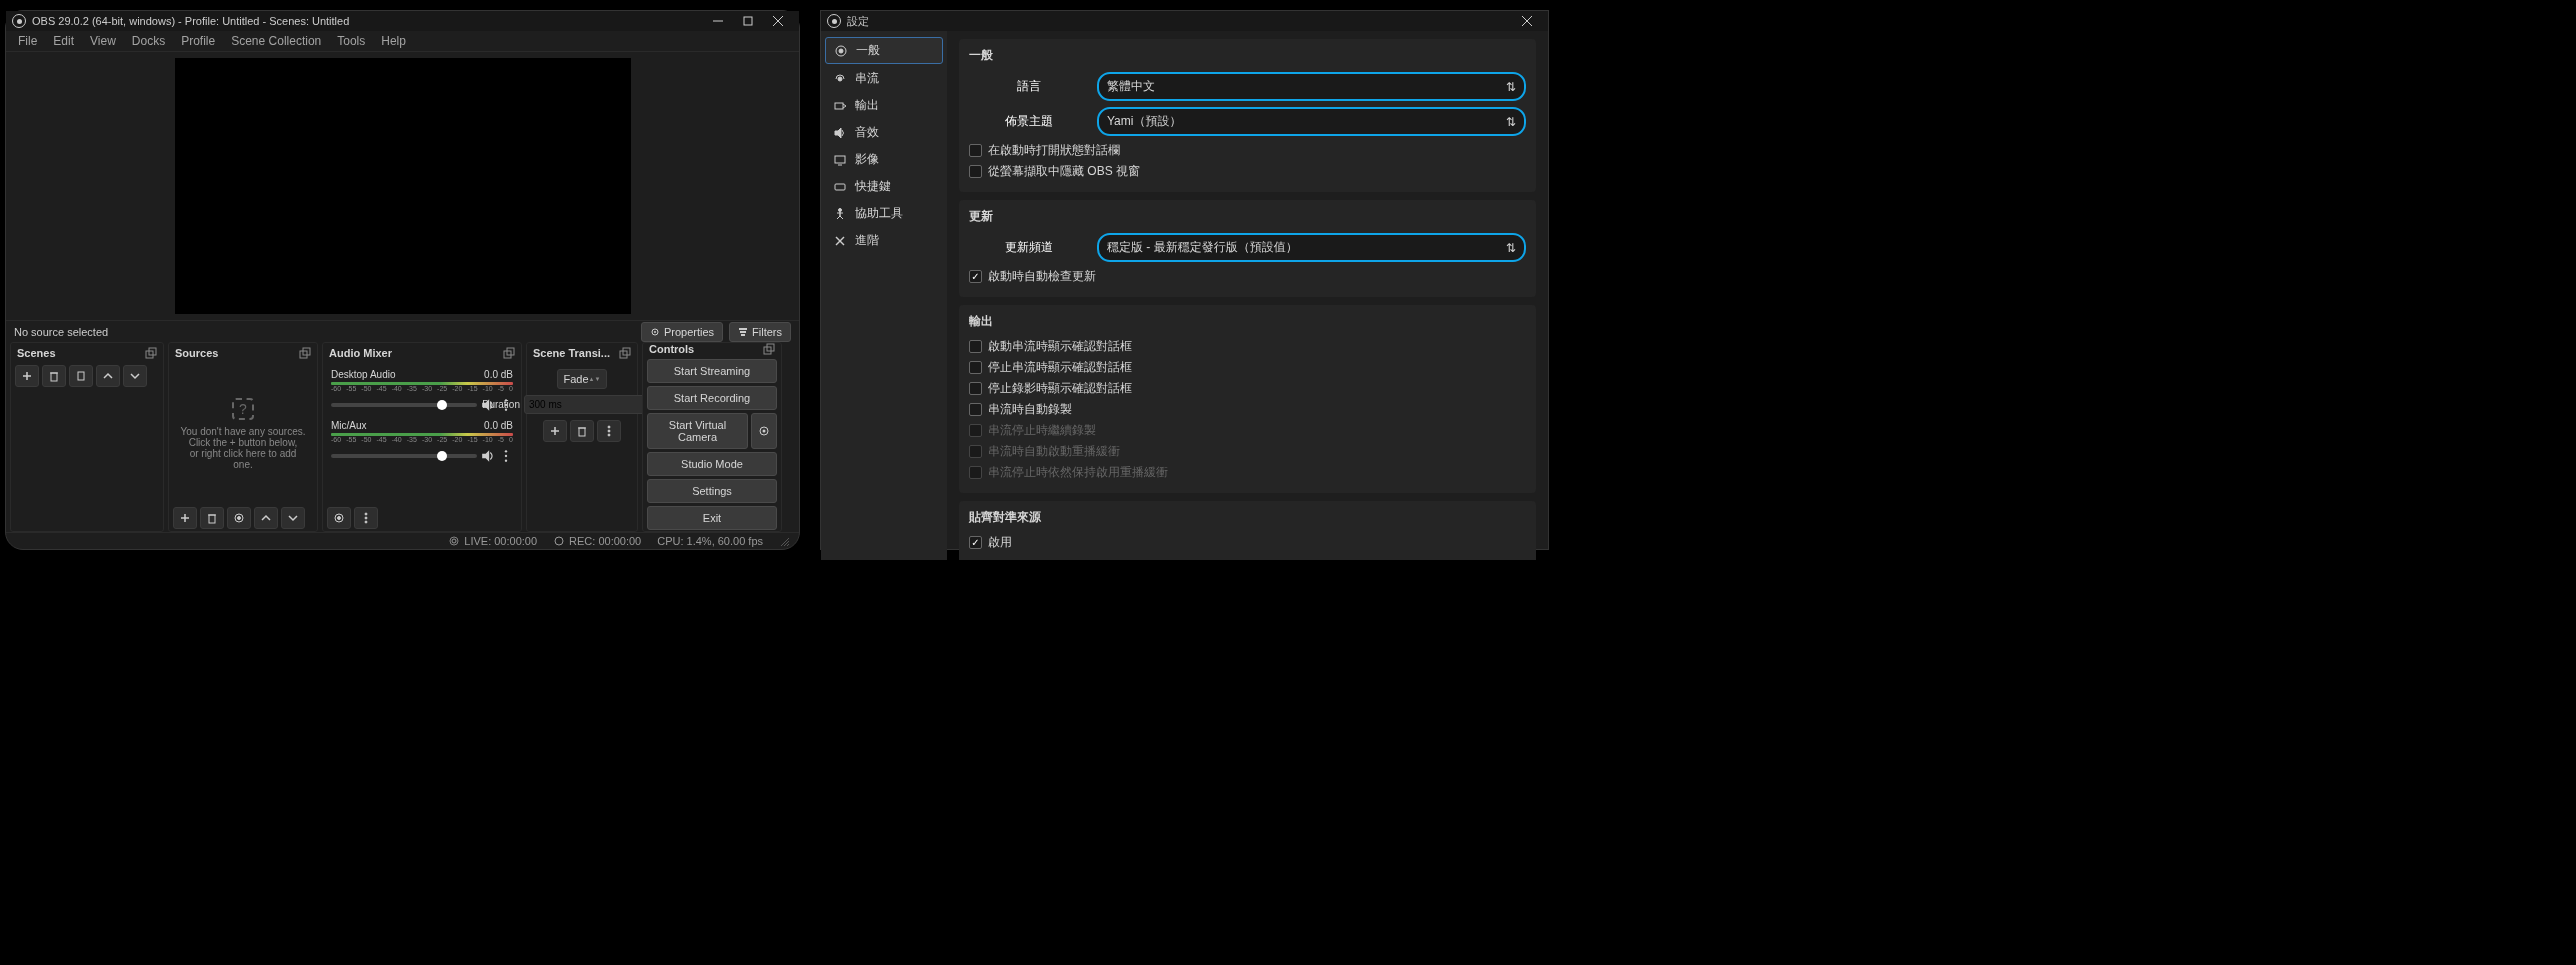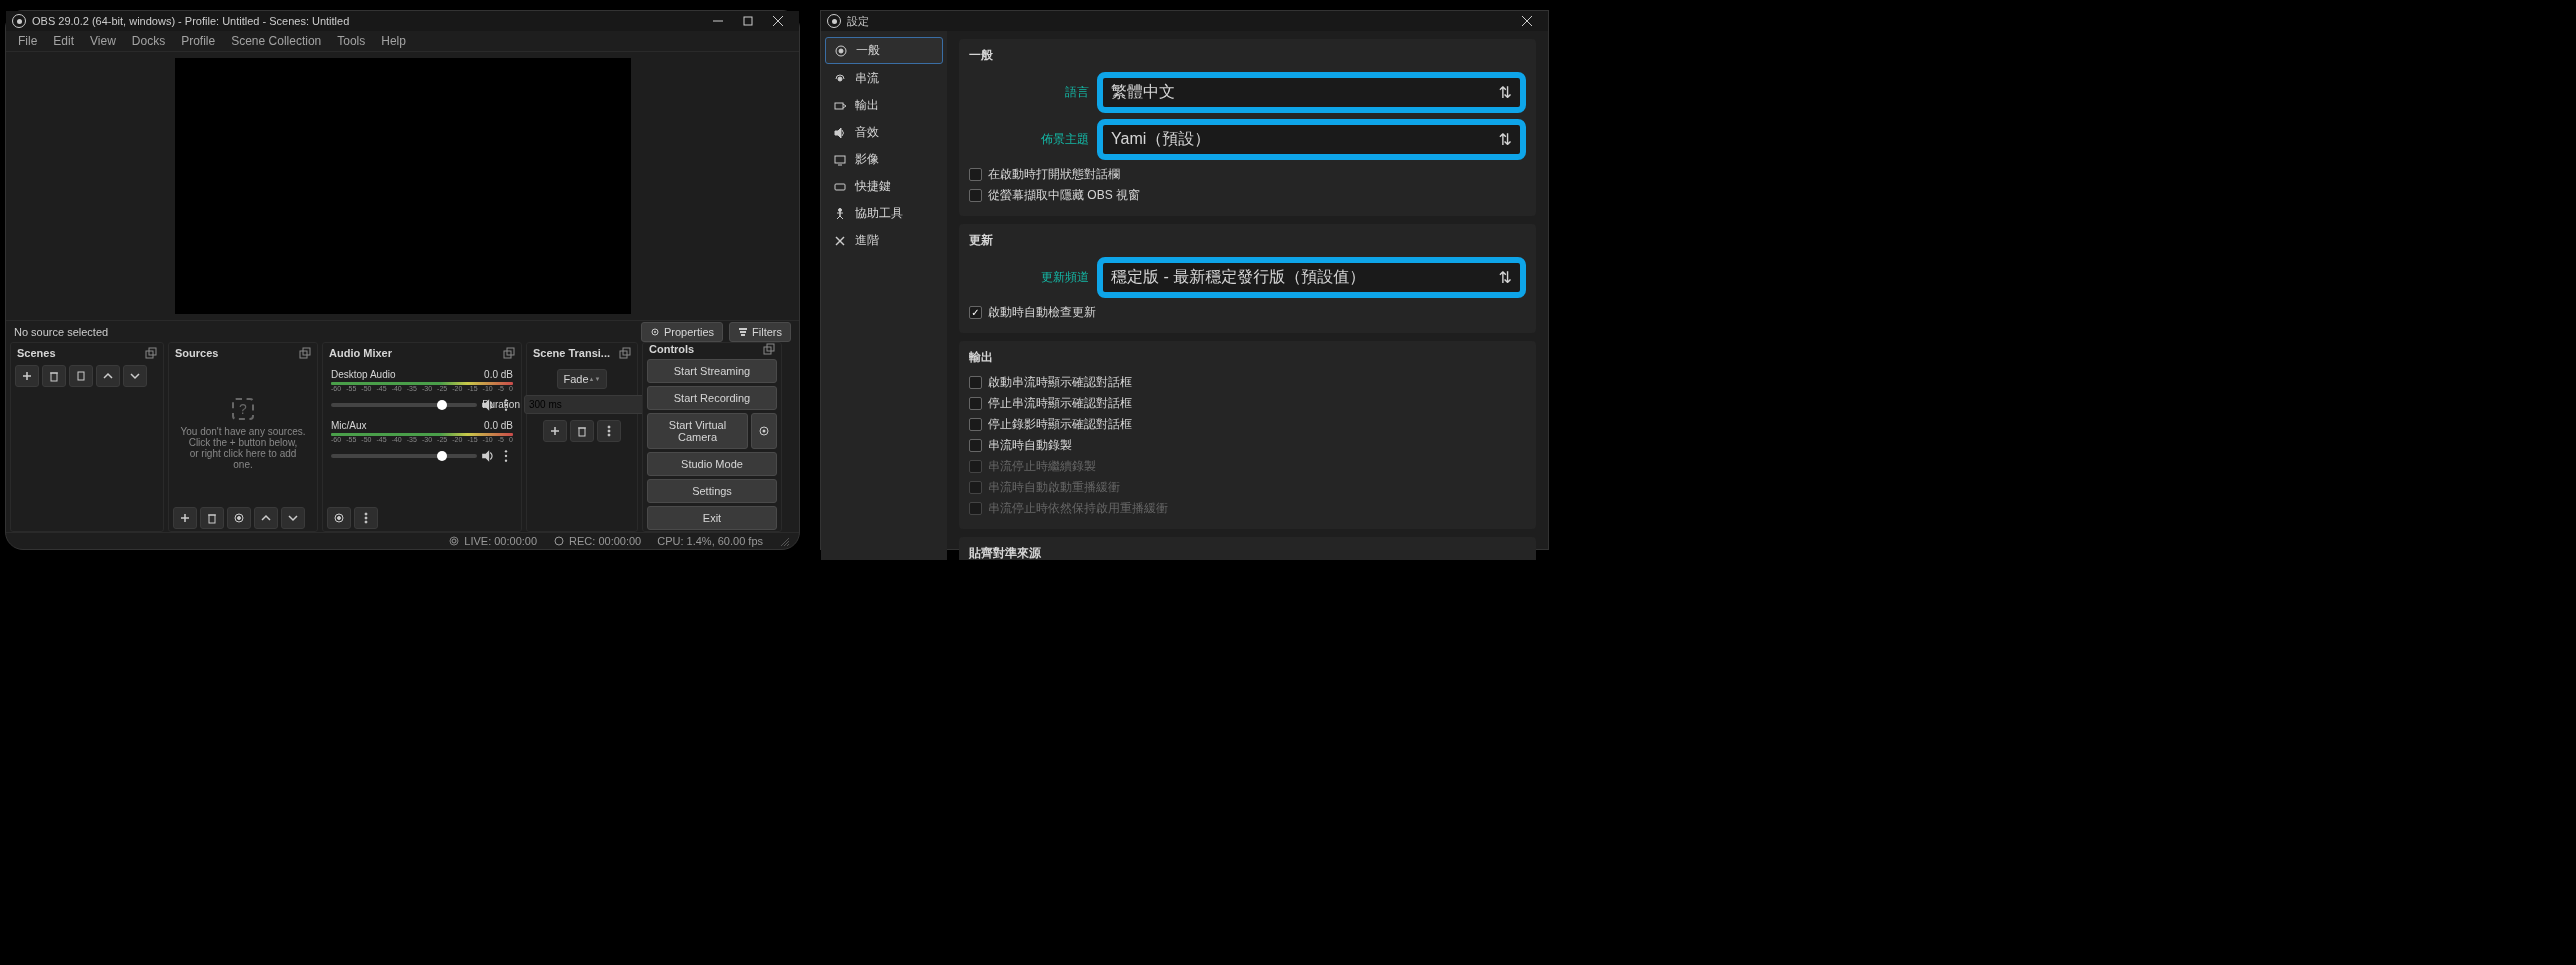--- a/index.html
+++ b/index.html
@@ -81,22 +81,22 @@
 .settings-sidebar { width: 126px; background: #252525; padding: 6px 4px; display: flex; flex-direction: column; gap: 2px; }
 .side-item { display: flex; align-items: center; gap: 8px; padding: 4px 8px; border-radius: 3px; font-size: 12px; }
 .side-item.active { background: #2e2e2e; border: 1px solid #3a6ea5; }
 .side-item .sicon { width: 14px; height: 14px; display: flex; align-items: center; justify-content: center; }
 .side-item .sicon svg { width: 14px; height: 14px; fill: #ccc; stroke: #ccc; }
 
 .settings-content { flex: 1; padding: 8px 12px; overflow-y: auto; display: flex; flex-direction: column; gap: 8px; }
 .section { background: #252525; border-radius: 4px; padding: 8px 10px; }
 .section-title { font-size: 12px; font-weight: 600; margin-bottom: 8px; color: #d6d6d6; }
 .form-row { display: flex; align-items: center; margin-bottom: 6px; gap: 8px; }
-.form-label { width: 120px; text-align: right; font-size: 12px; color: #14b8a6; flex-shrink: 0; }
-.form-select { flex: 1; background: #1a1a1a; border: 6px solid #0ea5e9; border-radius: 8px; padding: 4px 8px; font-size: 16px; display: flex; justify-content: space-between; align-items: center; }
+.form-label { width: 120px; text-align: center; font-size: 12px; color: #ffffff; flex-shrink: 0; }
+.form-select { flex: 1; background: #1a1a1a; border: 2px solid #0ea5e9; border-radius: 13px; padding: 4px 8px; font-size: 12px; display: flex; justify-content: space-between; align-items: center; }
 .chk-row { display: flex; align-items: center; gap: 6px; margin-bottom: 4px; font-size: 12px; }
 .chk { width: 13px; height: 13px; border: 1px solid #666; border-radius: 2px; display: flex; align-items: center; justify-content: center; background: #1a1a1a; }
 .chk.checked::after { content: "✓"; font-size: 10px; color: #fff; }
 .chk-row.disabled { color: #666; }
 .chk-row.disabled .chk { border-color: #444; }
 
 .settings-footer { height: 36px; border-top: 1px solid #2a2a2a; display: flex; align-items: center; justify-content: flex-end; padding: 0 10px; gap: 6px; }
 .footer-btn { background: #3a3a3a; border: 1px solid #4a4a4a; border-radius: 3px; padding: 4px 14px; font-size: 12px; }
 .footer-btn.disabled { color: #666; }
 

